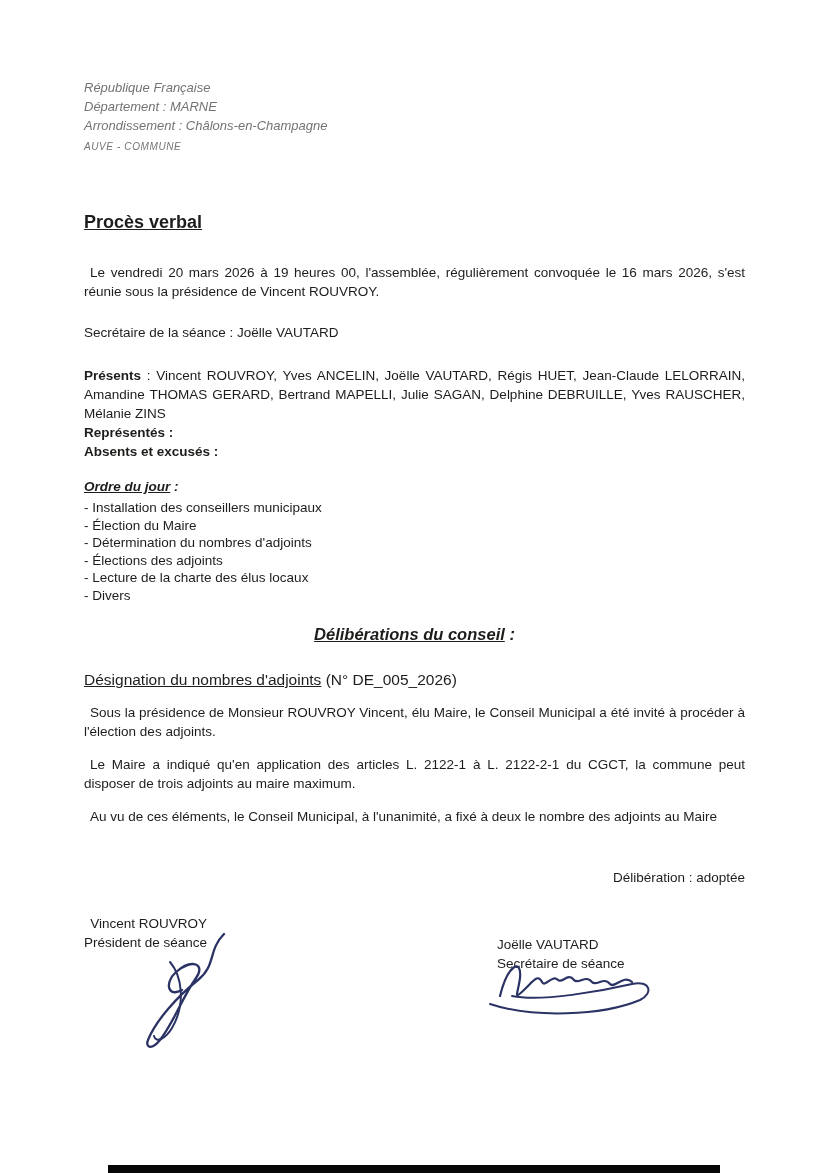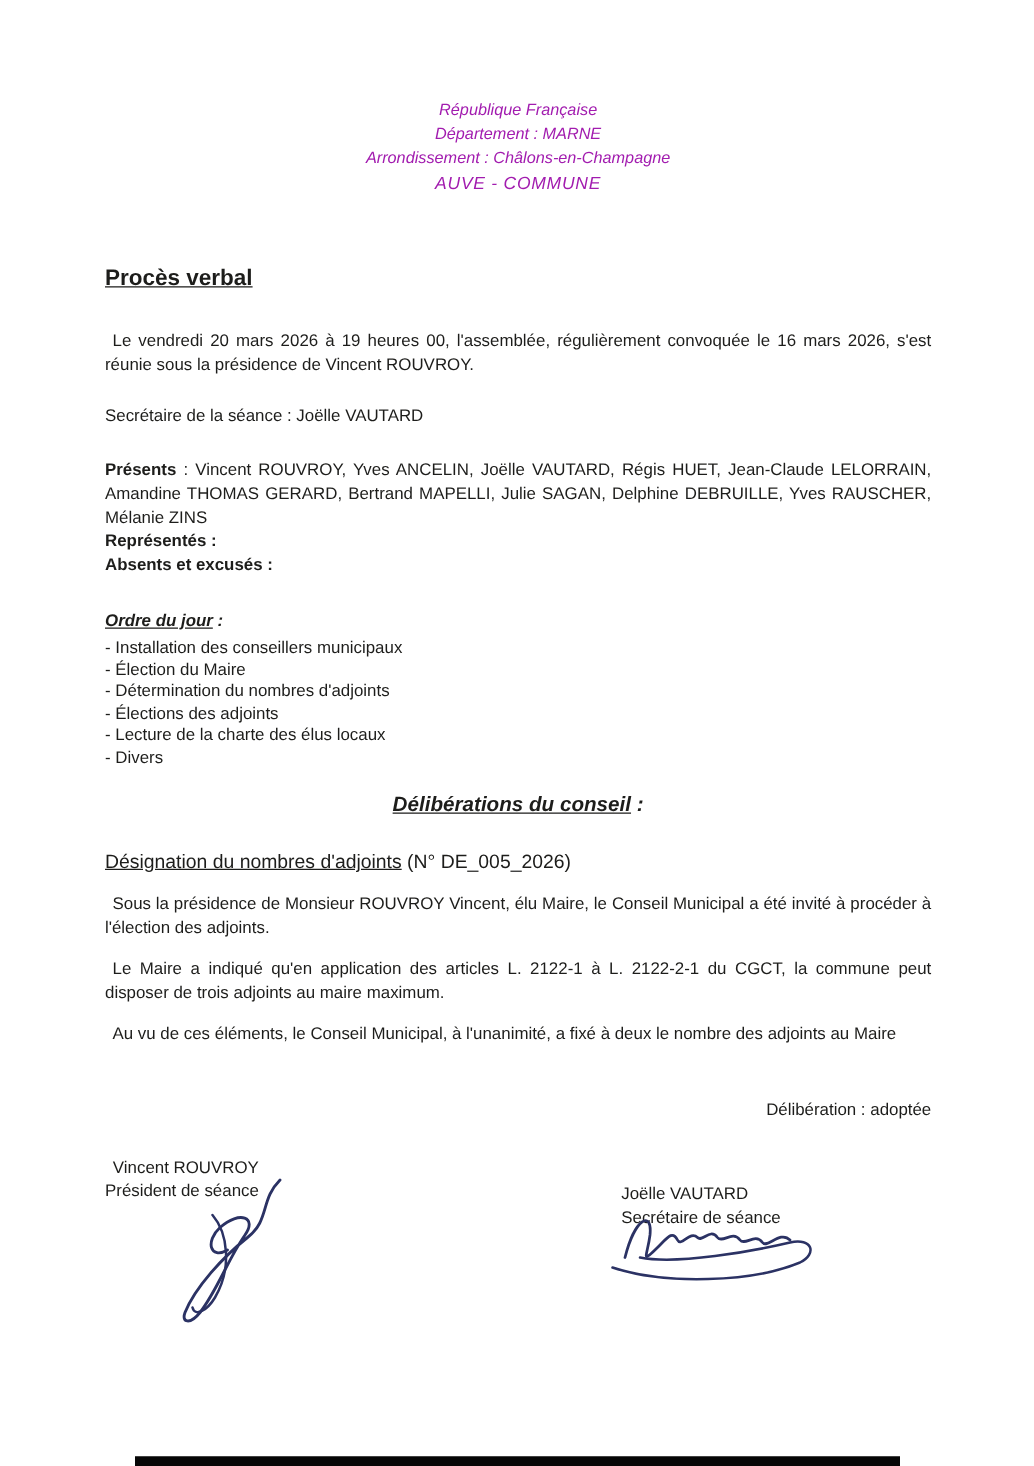--- a/index.html
+++ b/index.html
@@ -10,28 +10,28 @@
     background: #ffffff;
     font-family: "Liberation Sans", sans-serif;
     color: #1d1d1b;
     overflow: hidden;
     box-sizing: border-box;
   }
   .content {
     padding: 78px 82px 0 84px;
   }
   .doc-header {
-    text-align: center;
+    text-align: left;
     font-style: italic;
     font-size: 13px;
     line-height: 19px;
-    color: #a21caf;
+    color: #737373;
   }
   .doc-header .commune {
-    font-size: 14px;
+    font-size: 10px;
     letter-spacing: 0.6px;
     margin-top: 2px;
   }
   .u { text-decoration: underline; }
   .doc-title {
     margin: 56px 0 0 0;
     text-align: left;
     font-size: 18px;
     font-weight: bold;
   }
@@ -39,21 +39,21 @@
     margin: 0;
     font-size: 13.5px;
     line-height: 19px;
   }
   .justify { text-align: justify; }
   .indent { text-indent: 6px; }
   .intro { margin-top: 30px; }
   .secretary { margin-top: 22px; }
   .attendance { margin-top: 24px; }
   .bold-line { font-weight: bold; margin: 0; font-size: 13.5px; line-height: 19px; }
-  .agenda { margin-top: 27px; }
+  .agenda { margin-top: 17px; }
   .agenda-title {
     margin: 0 0 3px 0;
     font-size: 13.5px;
     line-height: 18px;
     font-weight: bold;
     font-style: italic;
   }
   .agenda-item {
     font-size: 13.5px;
     line-height: 17.5px;

